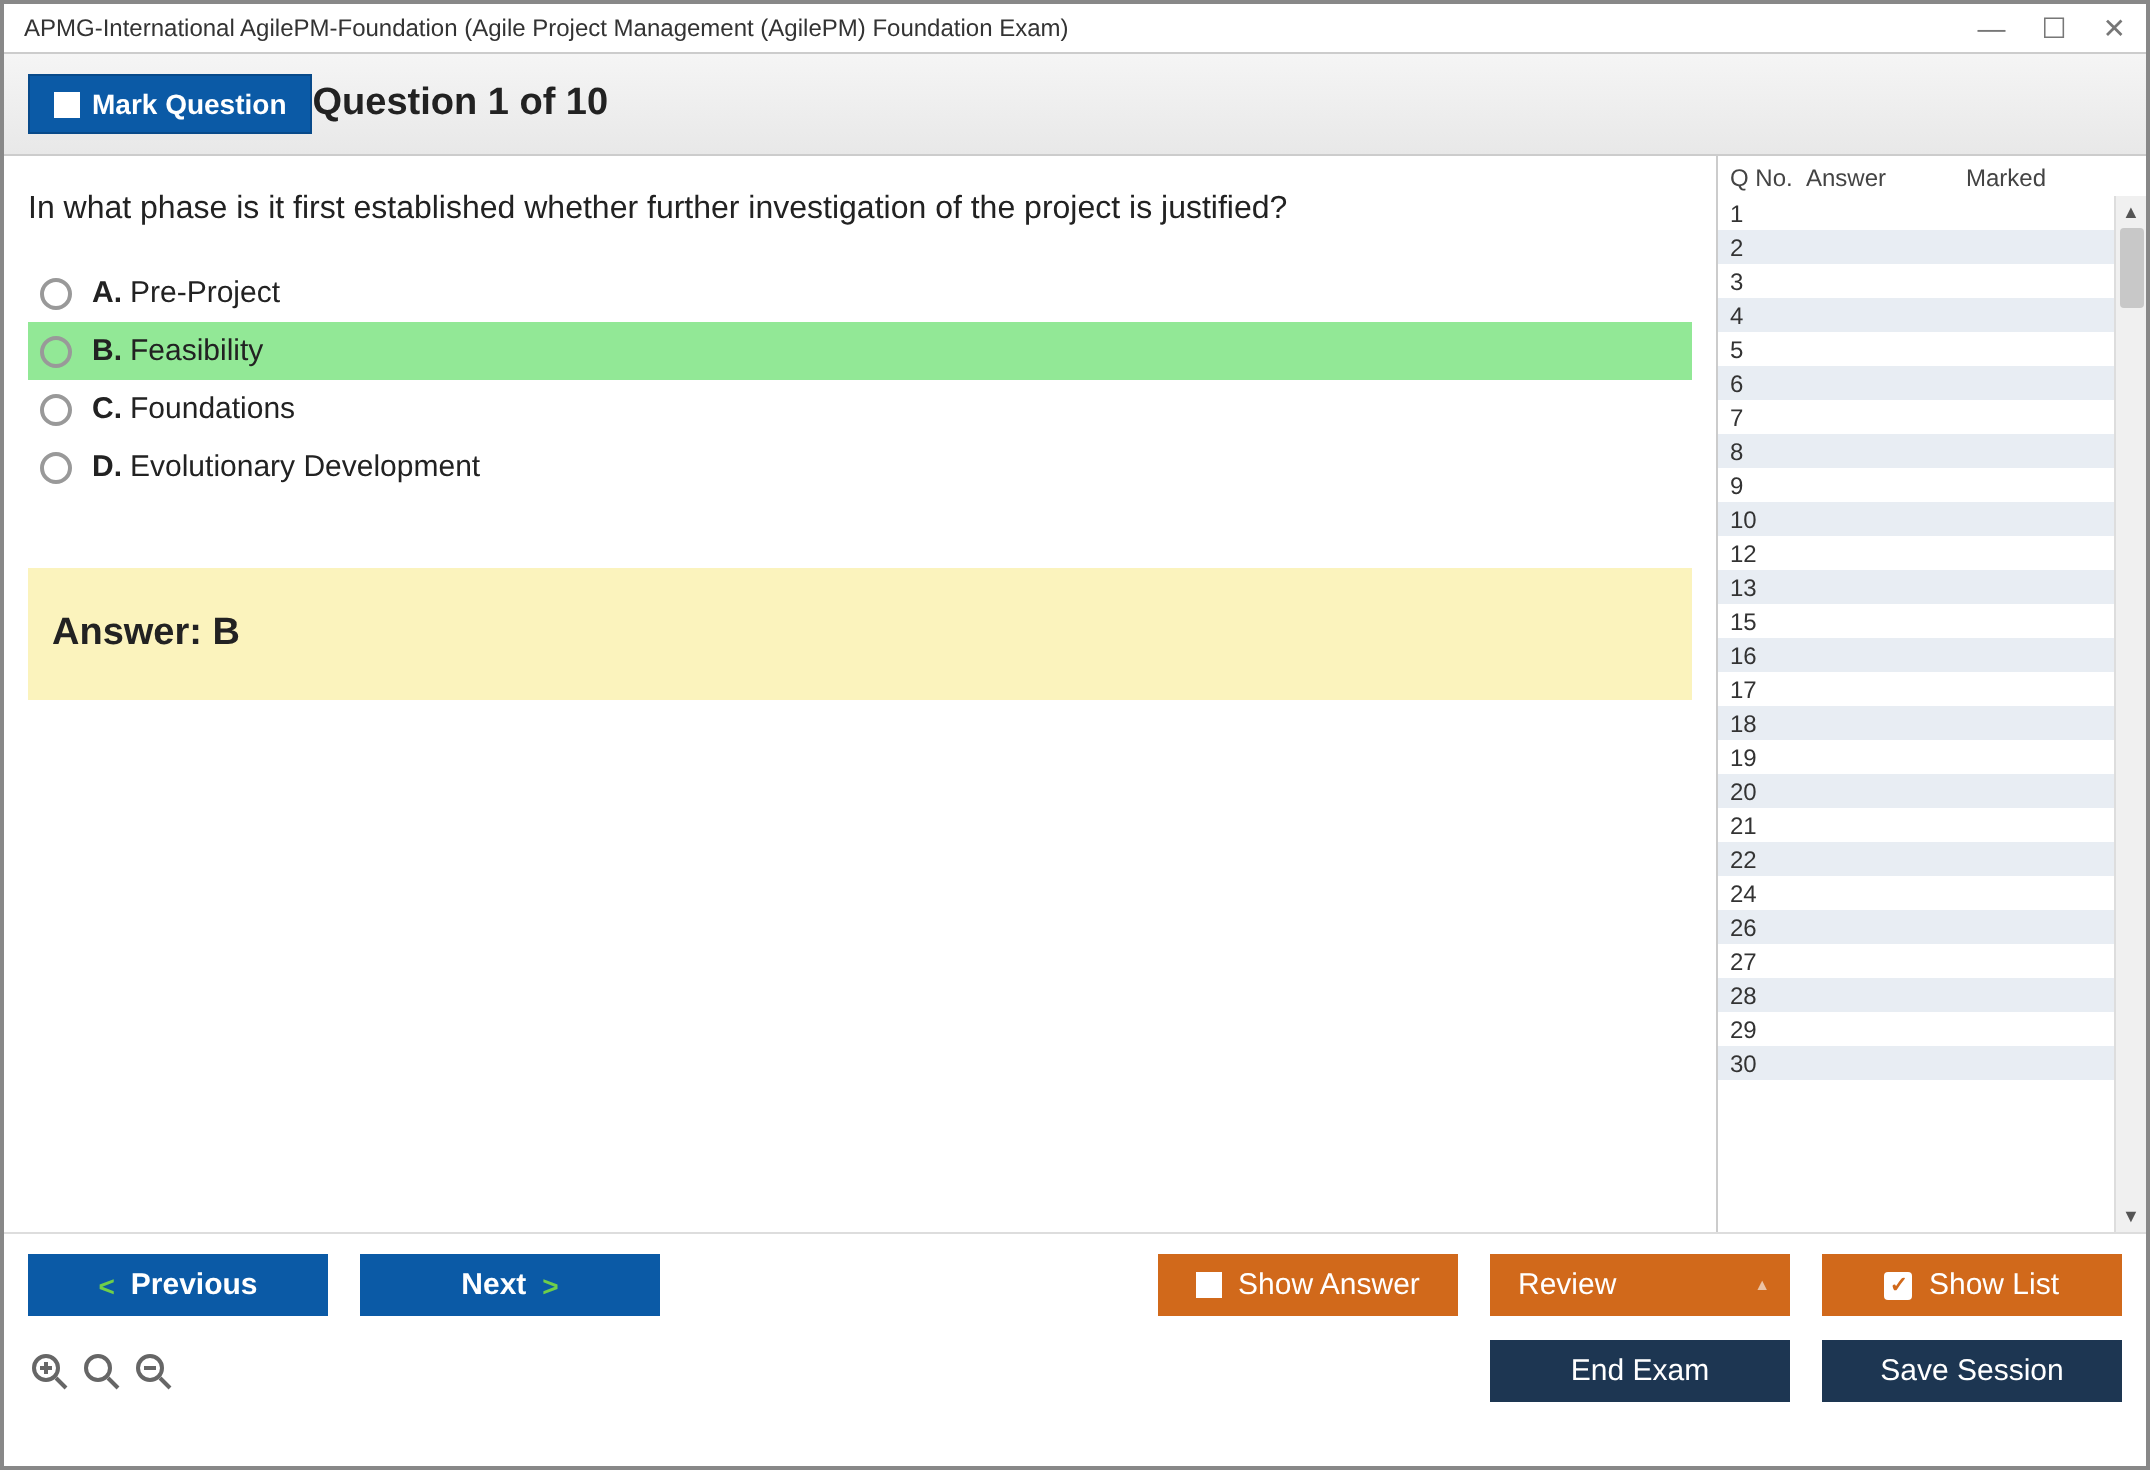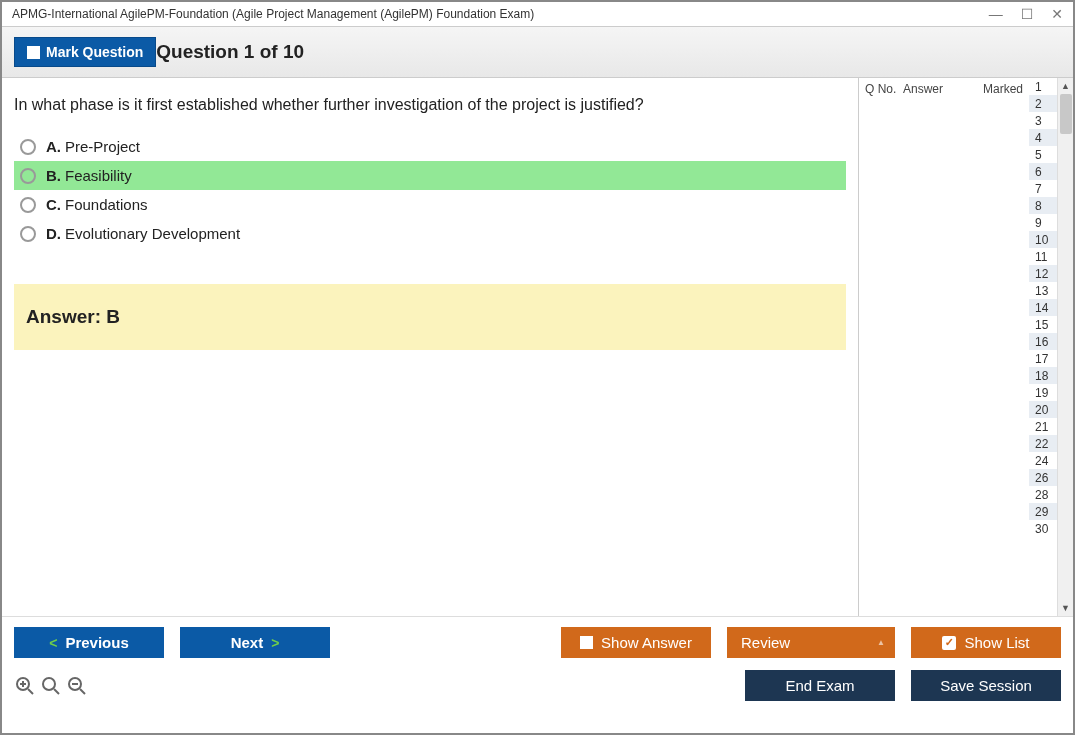--- a/index.html
+++ b/index.html
@@ -98,21 +98,21 @@
       padding: 22px 12px;
       margin-top: 36px;
       font-size: 19px;
       font-weight: bold;
       color: #222;
     }
     .side-panel {
       width: 215px;
       border-left: 1px solid #ccc;
       display: flex;
-      flex-direction: row;
+      flex-direction: column;
       font-size: 12px;
     }
     .side-header {
       display: flex;
       padding: 4px 6px 2px 6px;
       color: #444;
       font-size: 12px;
     }
     .side-header .col-q { width: 38px; }
     .side-header .col-a { width: 80px; }
@@ -183,21 +183,21 @@
     }
     .btn-blue { background: #0b5aa6; }
     .btn-orange { background: #d1691b; }
     .btn-dark { background: #1d3652; }
     .prev-btn, .next-btn { width: 150px; font-weight: bold; }
     .chev { font-size: 14px; font-weight: bold; }
     .chev.left { color: #6fcf4a; }
     .chev.right { color: #6fcf4a; }
     .spacer { flex: 1; }
     .show-answer-btn { width: 150px; }
-    .review-btn { width: 168px; justify-content: space-between; padding-left: 14px; padding-right: 10px; }
+    .review-btn { width: 150px; justify-content: space-between; padding-left: 14px; padding-right: 10px; }
     .showlist-btn { width: 150px; }
     .check-icon {
       width: 14px; height: 14px;
       background: #fff; border-radius: 2px;
       display: inline-flex; align-items: center; justify-content: center;
       color: #d1691b; font-size: 11px; font-weight: bold;
     }
     .footer-row2 {
       display: flex;
       align-items: center;
@@ -293,32 +293,26 @@
           <div class="side-row">
             <span class="col-q">8</span>
           </div>
           <div class="side-row">
             <span class="col-q">9</span>
           </div>
           <div class="side-row">
             <span class="col-q">10</span>
           </div>
           <div class="side-row">
-            <span class="col-q">11</span>
-          </div>
-          <div class="side-row">
             <span class="col-q">12</span>
           </div>
           <div class="side-row">
             <span class="col-q">13</span>
           </div>
           <div class="side-row">
-            <span class="col-q">14</span>
-          </div>
-          <div class="side-row">
             <span class="col-q">15</span>
           </div>
           <div class="side-row">
             <span class="col-q">16</span>
           </div>
           <div class="side-row">
             <span class="col-q">17</span>
           </div>
           <div class="side-row">
             <span class="col-q">18</span>
@@ -333,20 +327,23 @@
             <span class="col-q">21</span>
           </div>
           <div class="side-row">
             <span class="col-q">22</span>
           </div>
           <div class="side-row">
             <span class="col-q">24</span>
           </div>
           <div class="side-row">
             <span class="col-q">26</span>
+          </div>
+          <div class="side-row">
+            <span class="col-q">27</span>
           </div>
           <div class="side-row">
             <span class="col-q">28</span>
           </div>
           <div class="side-row">
             <span class="col-q">29</span>
           </div>
           <div class="side-row">
             <span class="col-q">30</span>
           </div>

